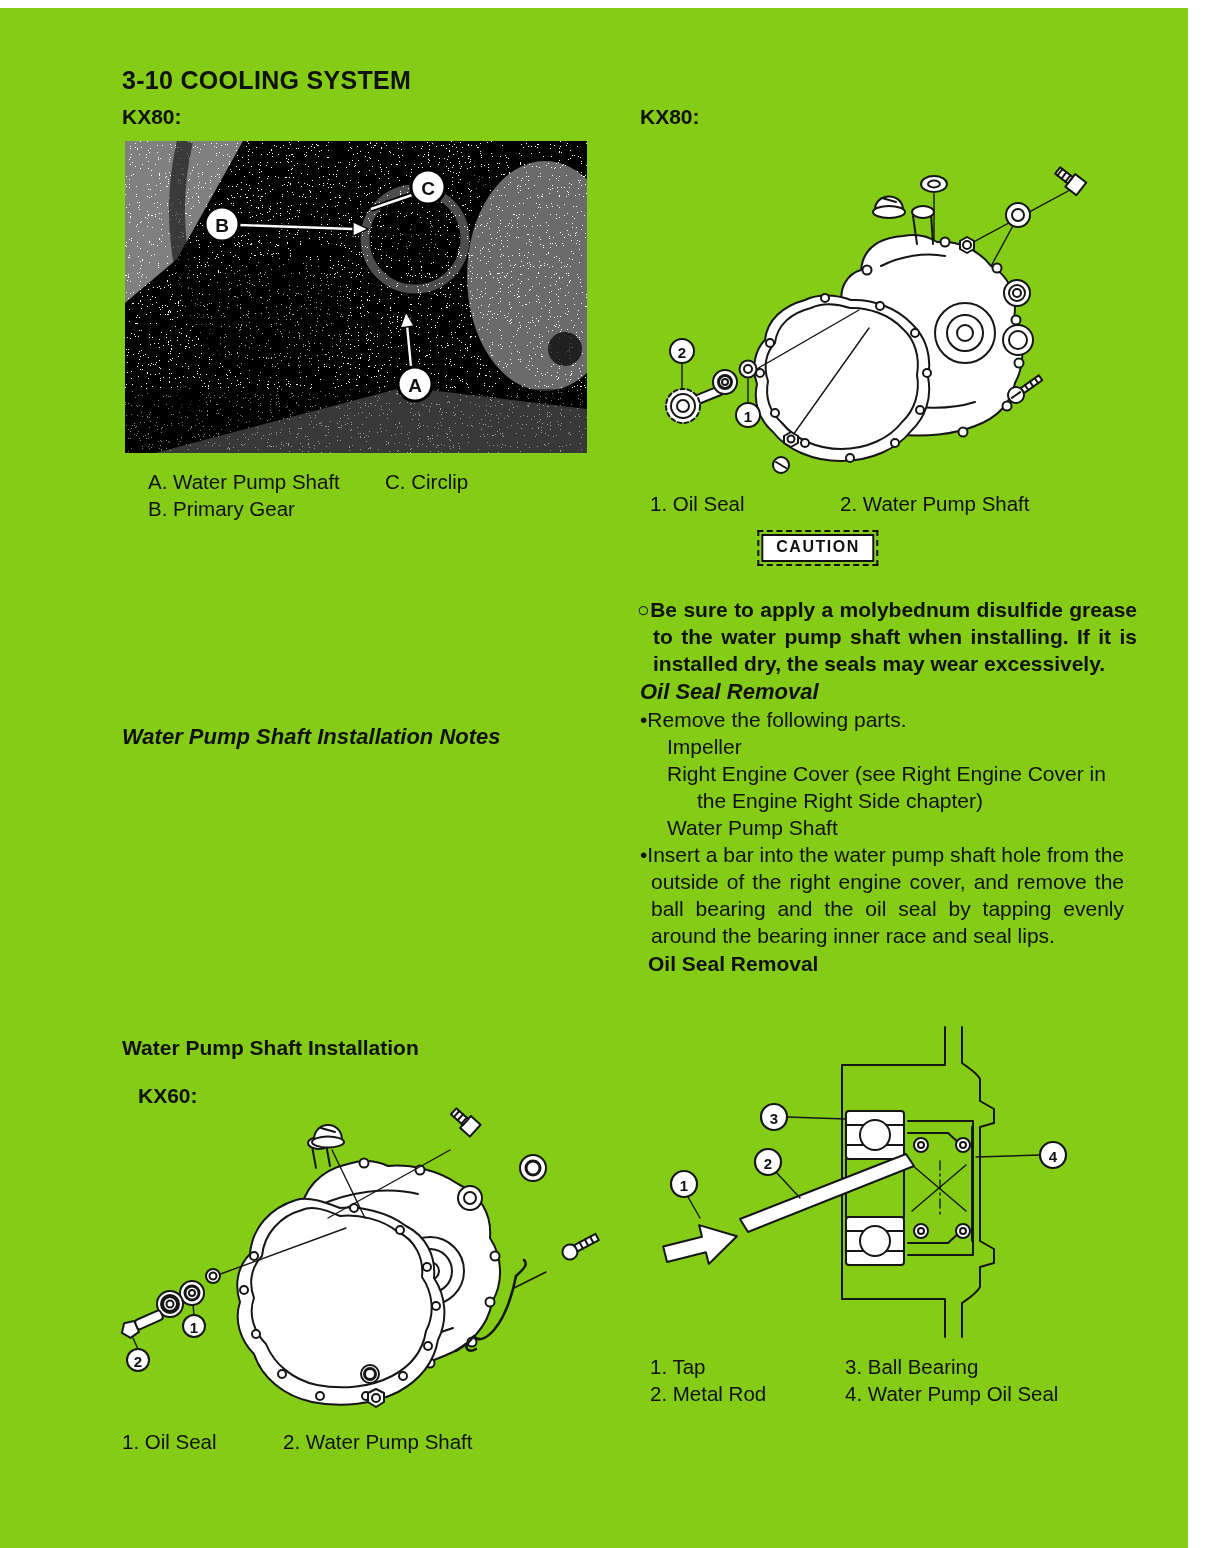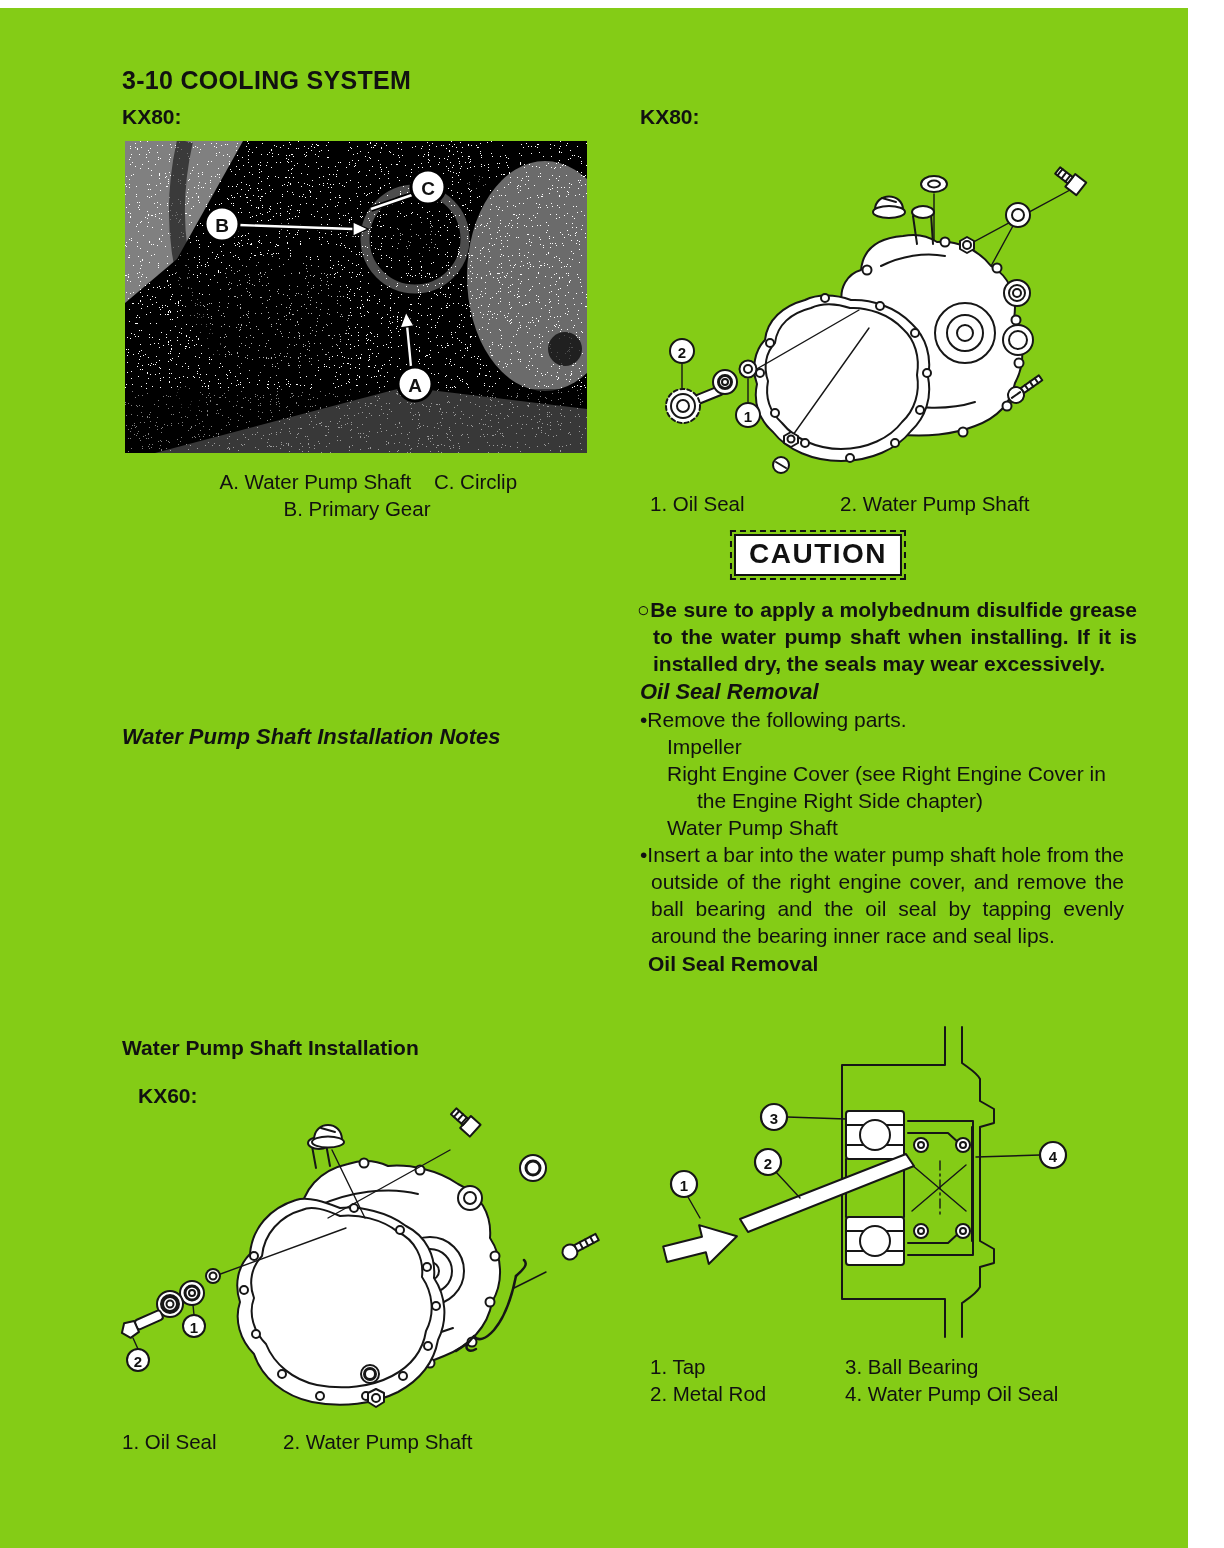--- a/index.html
+++ b/index.html
@@ -12,21 +12,21 @@
   .h-italic{font-size:22px;font-weight:700;font-style:italic;}
   .body-txt{font-size:21px;line-height:27px;}
   .just{text-align:justify;}
   .bullet{padding-left:11px;text-indent:-11px;}
   .obullet{padding-left:16px;text-indent:-16px;font-weight:700;}
   .sub{padding-left:27px;}
   .sub-wrap{padding-left:57px;text-indent:-30px;}
   .cap{font-size:20.5px;line-height:27px;}
   .cap-col{display:inline-block;}
   .caution-stamp{border:2.5px solid #111;outline:2px dashed #111;outline-offset:2px;
-        padding:2px 13px 4px 13px;font-weight:700;font-size:28px;letter-spacing:1.5px;
+        padding:2px 13px 4px 13px;font-weight:700;font-size:16px;letter-spacing:1.5px;
         background:#fff;}
   .la{fill:none;stroke:#161616;stroke-width:2;stroke-linecap:round;stroke-linejoin:round;}
   .la .thin{stroke-width:1.4;}
   .la .fillw{fill:#fff;}
   .callout-num{font-size:15px;font-weight:700;fill:#111;stroke:none;
         text-anchor:middle;dominant-baseline:central;font-family:"Liberation Sans",sans-serif;}
   .callout-letter{font-size:19px;font-weight:700;fill:#111;stroke:none;
         text-anchor:middle;dominant-baseline:central;font-family:"Liberation Sans",sans-serif;}
 </style>
 </head>
@@ -78,21 +78,21 @@
       <text x="303" y="47" class="callout-letter">C</text>
 
       <line x1="286" y1="226" x2="282" y2="184" stroke="#000" stroke-width="6"></line>
       <line x1="286" y1="226" x2="282" y2="184" stroke="#fff" stroke-width="2.4"></line>
       <polygon points="275,187 281,171 289,185" fill="#fff" stroke="#000" stroke-width="1.3"></polygon>
       <circle cx="290" cy="243" r="17" fill="#fff" stroke="#000" stroke-width="3"></circle>
       <text x="290" y="244" class="callout-letter">A</text>
     </g>
   </svg>
 
-  <div class="abs cap" style="left:122px;top:460px;width:470px;text-align:center;">
+  <div class="abs cap" style="left:148px;top:460px;width:470px;">
     <div>
       <span class="cap-col" style="width:237px;">A. Water Pump Shaft</span><span>C. Circlip</span>
     </div>
     <div>B. Primary Gear</div>
   </div>
 
   <div class="abs h-italic" style="left:122px;top:716px;">Water Pump Shaft Installation Notes</div>
 
   <div class="abs h-bold" style="left:122px;top:1028px;">Water Pump Shaft Installation</div>
   <div class="abs h-model" style="left:138px;top:1076px;">KX60:</div>

